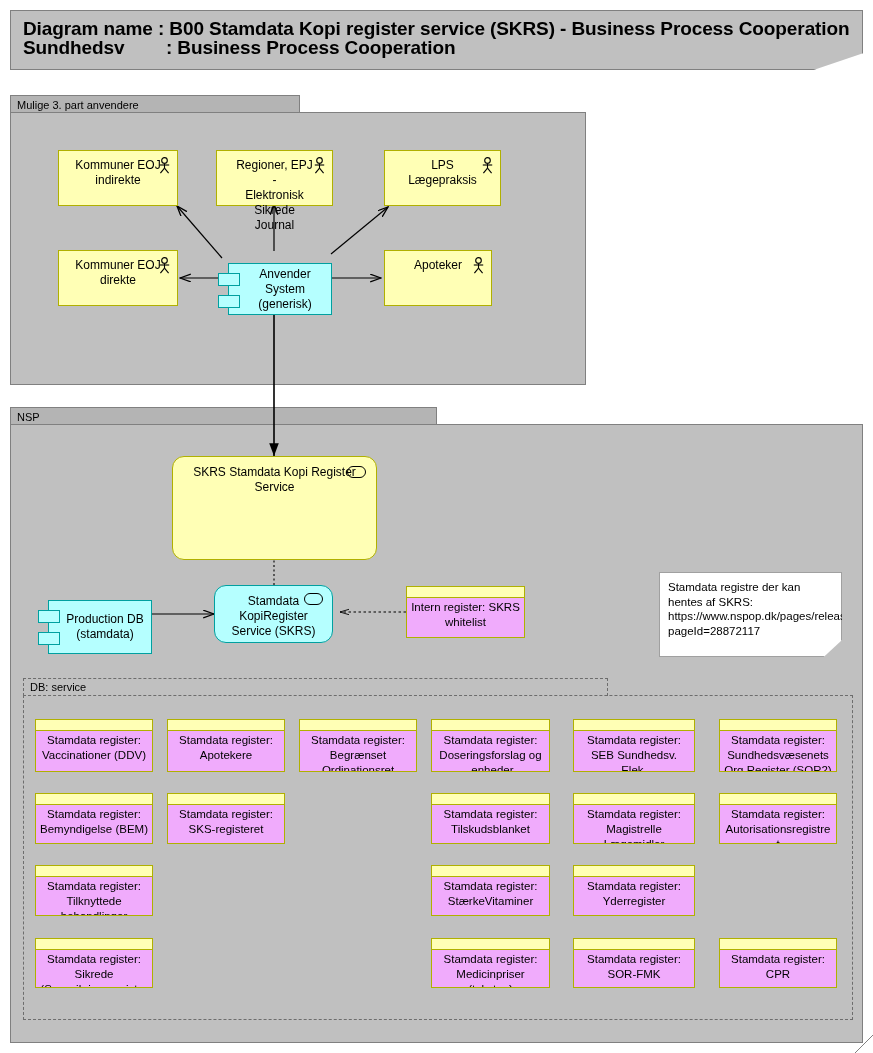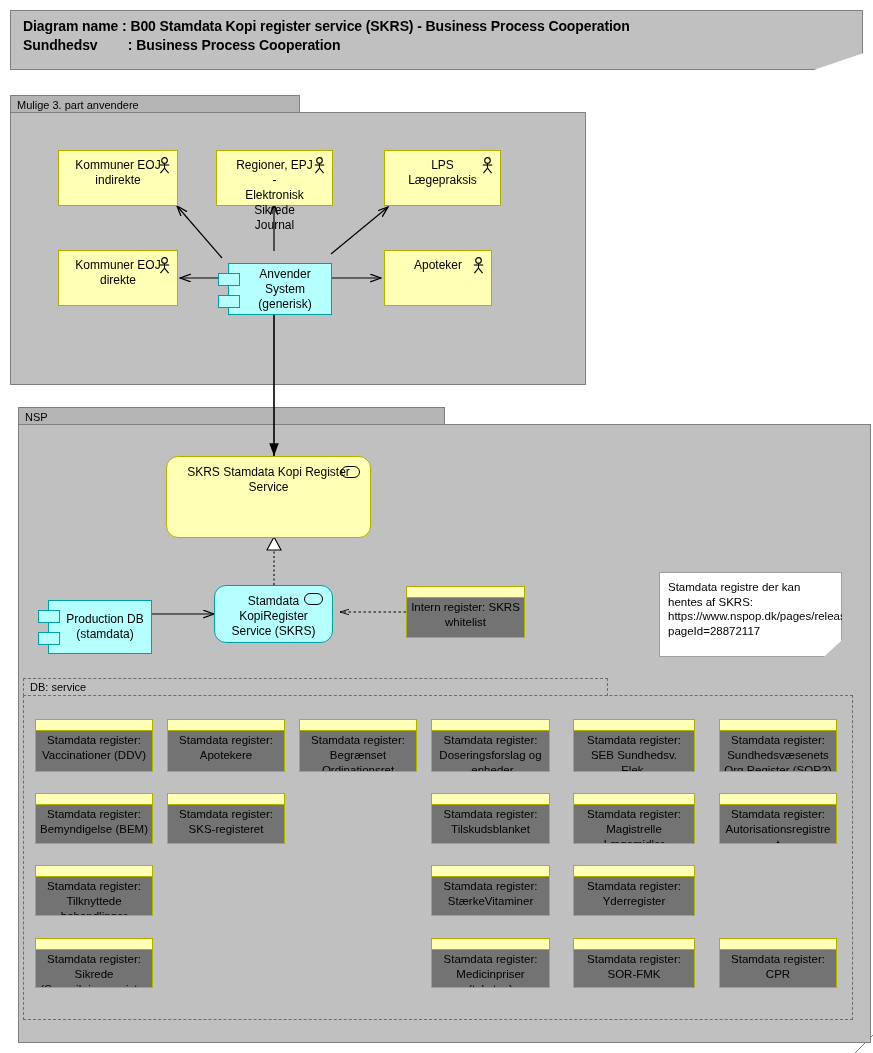--- a/index.html
+++ b/index.html
@@ -30,21 +30,21 @@
     height: 60px;
     background: #c0c0c0;
     border: 1px solid #808080;
     box-sizing: border-box;
     clip-path: polygon(0 0, 100% 0, 100% 72%, 94.2% 100%, 0 100%);
   }
   #title-banner .tline {
     position: absolute;
     left: 12px;
     font-weight: bold;
-    font-size: 14px;
+    font-size: 19px;
     color: #000;
     white-space: pre;
     letter-spacing: -0.1px;
   }
   #title-banner .tline.l1 { top: 7px; }
   #title-banner .tline.l2 { top: 26px; }
   .banner-notch {
     position: absolute;
     right: 0px;
     bottom: 0px;
@@ -78,21 +78,21 @@
     top: 17px;
     background: #c0c0c0;
     border: 1px solid #808080;
     box-sizing: border-box;
   }
 
   #group-3part { left: 10px; top: 95px; width: 576px; height: 290px; }
   #group-3part .group-tab { width: 290px; }
   #group-3part .group-body { width: 576px; height: 273px; }
 
-  #group-nsp { left: 18px; top: 407px; width: 726px; height: 636px; }
+  #group-nsp { left: 10px; top: 407px; width: 726px; height: 636px; }
   #group-nsp .group-tab { width: 427px; }
   #group-nsp .group-body { width: 853px; height: 619px; }
 
   
   #group-db {
     position: absolute;
     left: 23px;
     top: 678px;
     width: 830px;
     height: 342px;
@@ -192,21 +192,21 @@
   .oval-icon {
     position: absolute;
     width: 17px; height: 10px;
     border: 1.4px solid #000;
     border-radius: 6px;
     background: transparent;
   }
 
   
   .register-box {
-    background: #737373;
+    background: #f0abfc;
     border: 1px solid #b0b000;
     overflow: hidden;
   }
   .register-box .strip {
     position: absolute;
     left: 0; top: 0; right: 0;
     height: 11px;
     border-bottom: 1px solid #b0b000;
     background: #ffffb5;
     box-sizing: border-box;
@@ -371,21 +371,21 @@
     </svg>
   </div>
 
   <div class="node component-box" style="left:228px; top:250px; width:104px; height:52px;">
     <span class="label">Anvender System
 (generisk)</span>
     <span class="comp-tab t1"></span>
     <span class="comp-tab t2"></span>
   </div>
 
-  <div class="node service-box yellow" style="left:166px; top:456px; width:205px; height:82px;">
+  <div class="node service-box yellow" style="left:172px; top:456px; width:205px; height:104px;">
     <span class="label">SKRS Stamdata Kopi Register
 Service</span>
     <span class="oval-icon" style="right:10px; top:9px;"></span>
   </div>
 
   <div class="node component-box" style="left:48px; top:587px; width:104px; height:54px;">
     <span class="label">Production DB
 (stamdata)</span>
     <span class="comp-tab t1"></span>
     <span class="comp-tab t2"></span>

